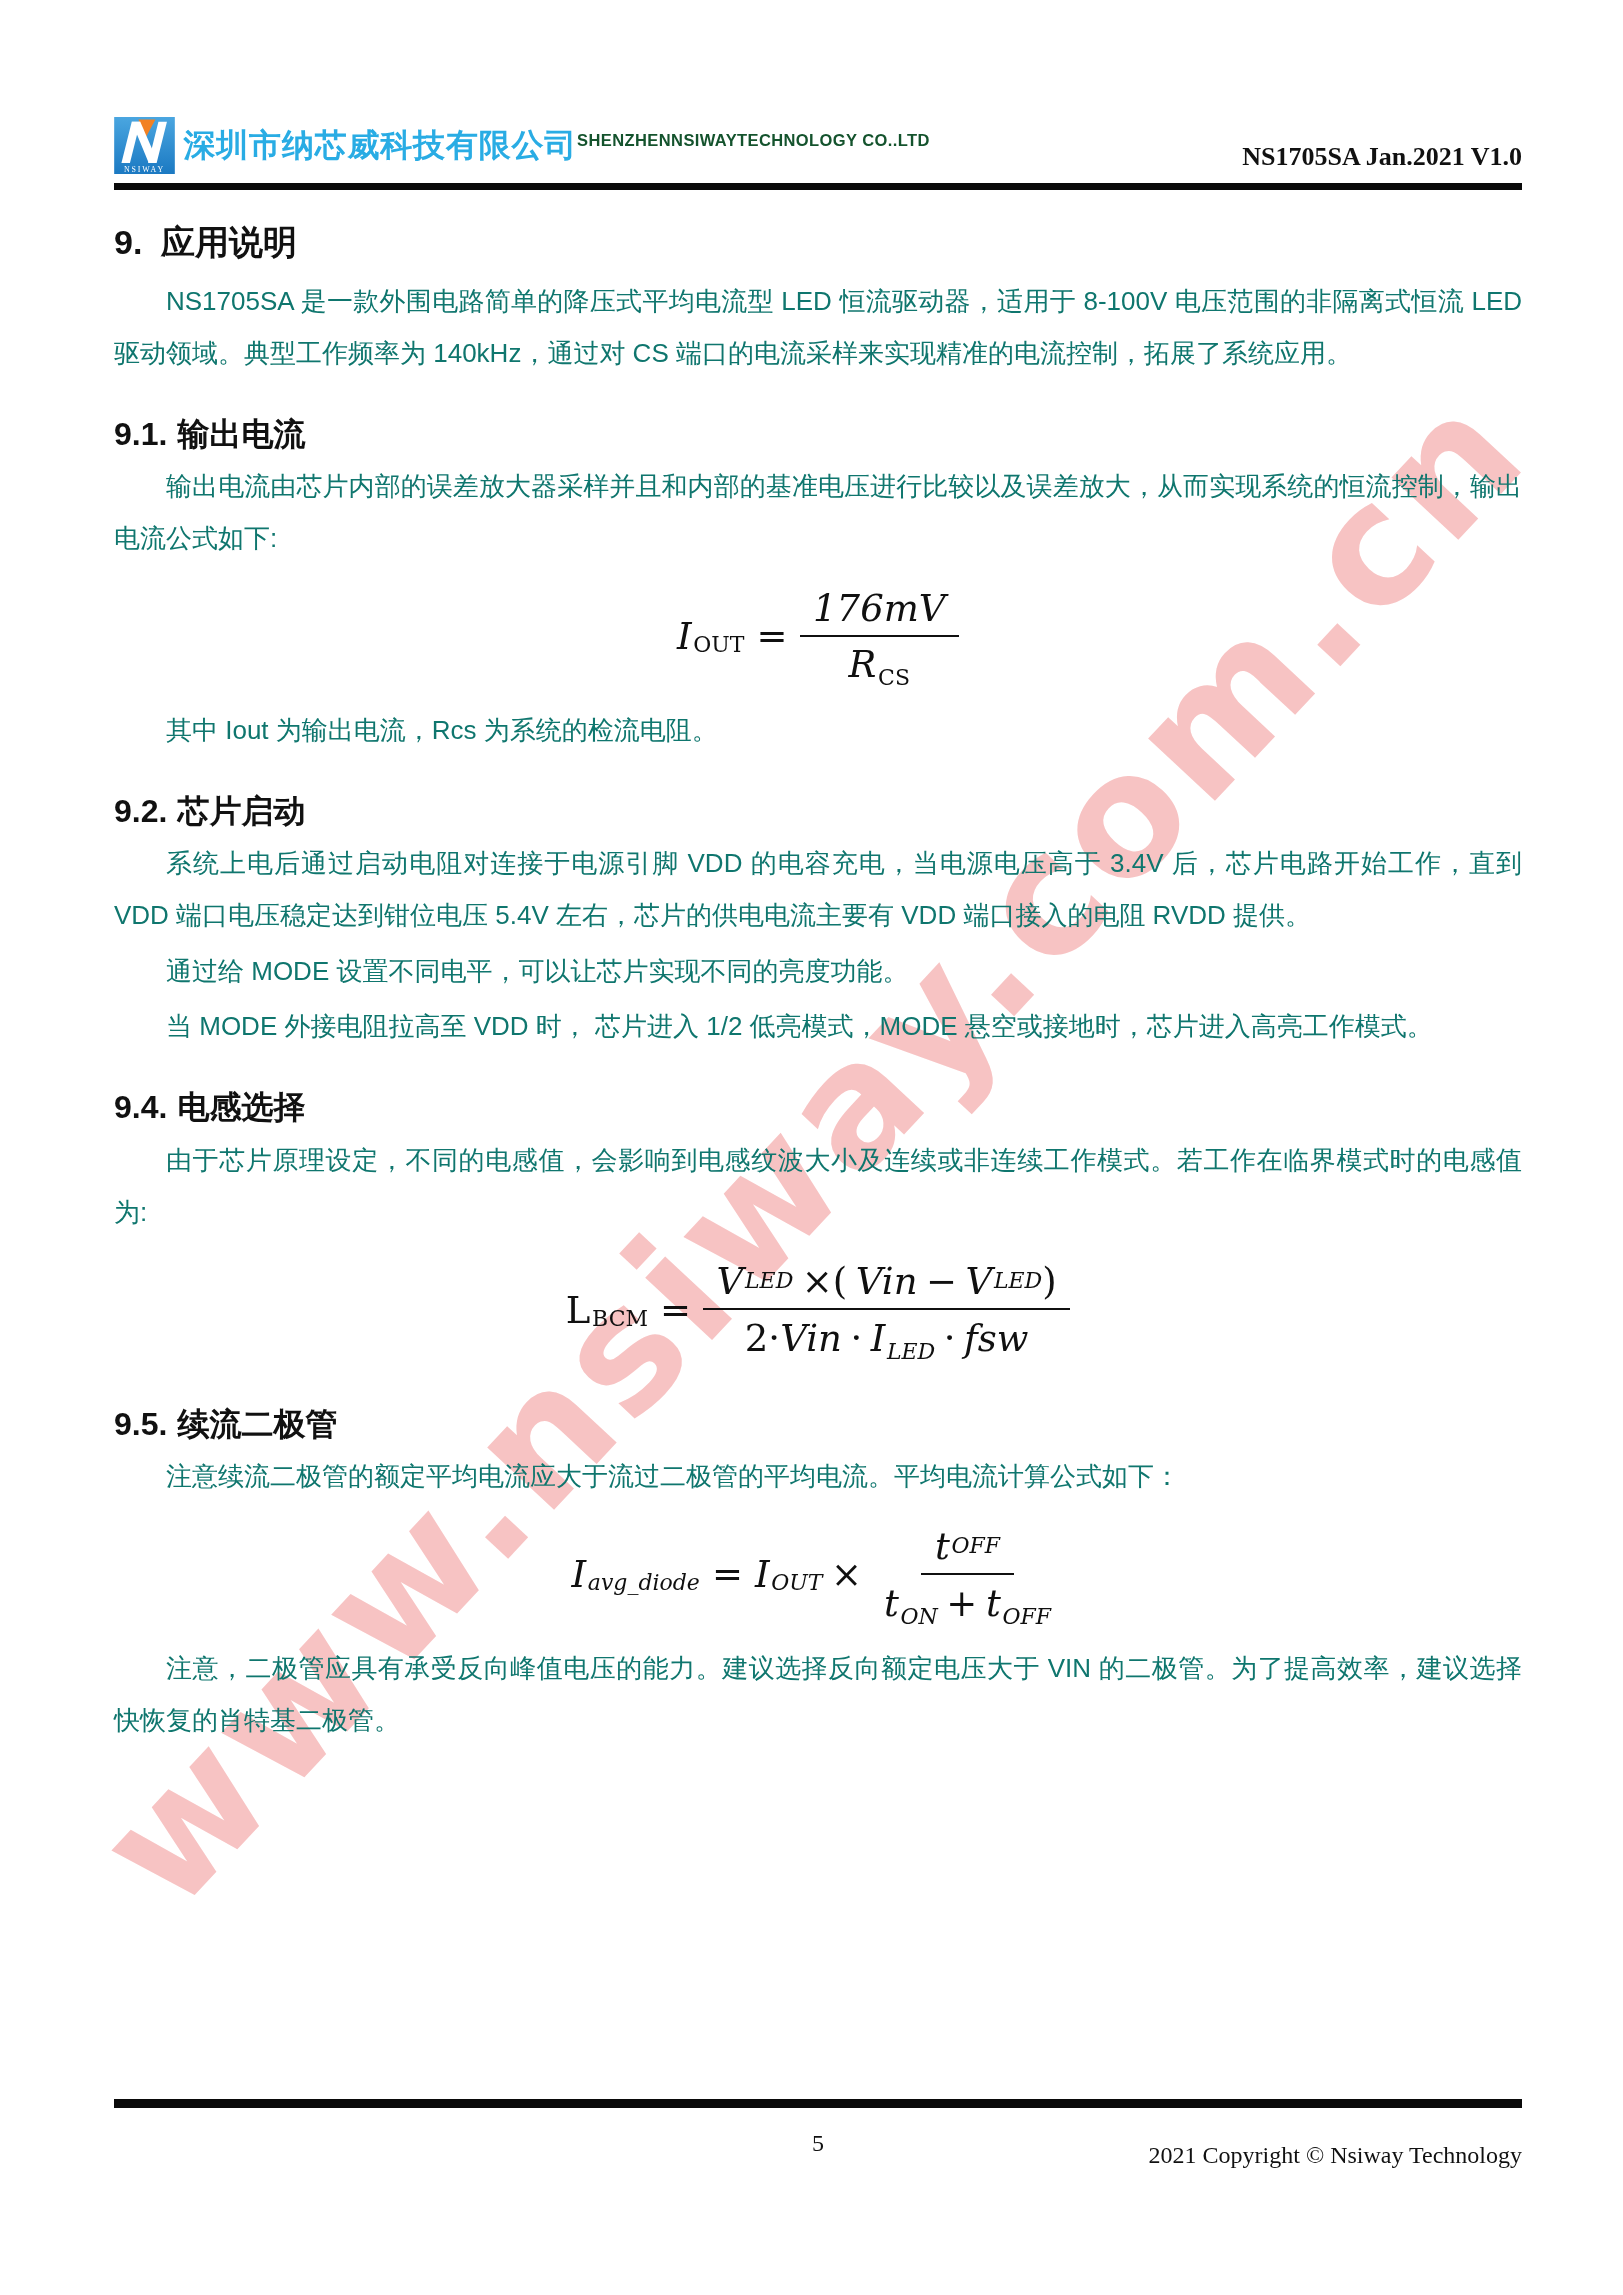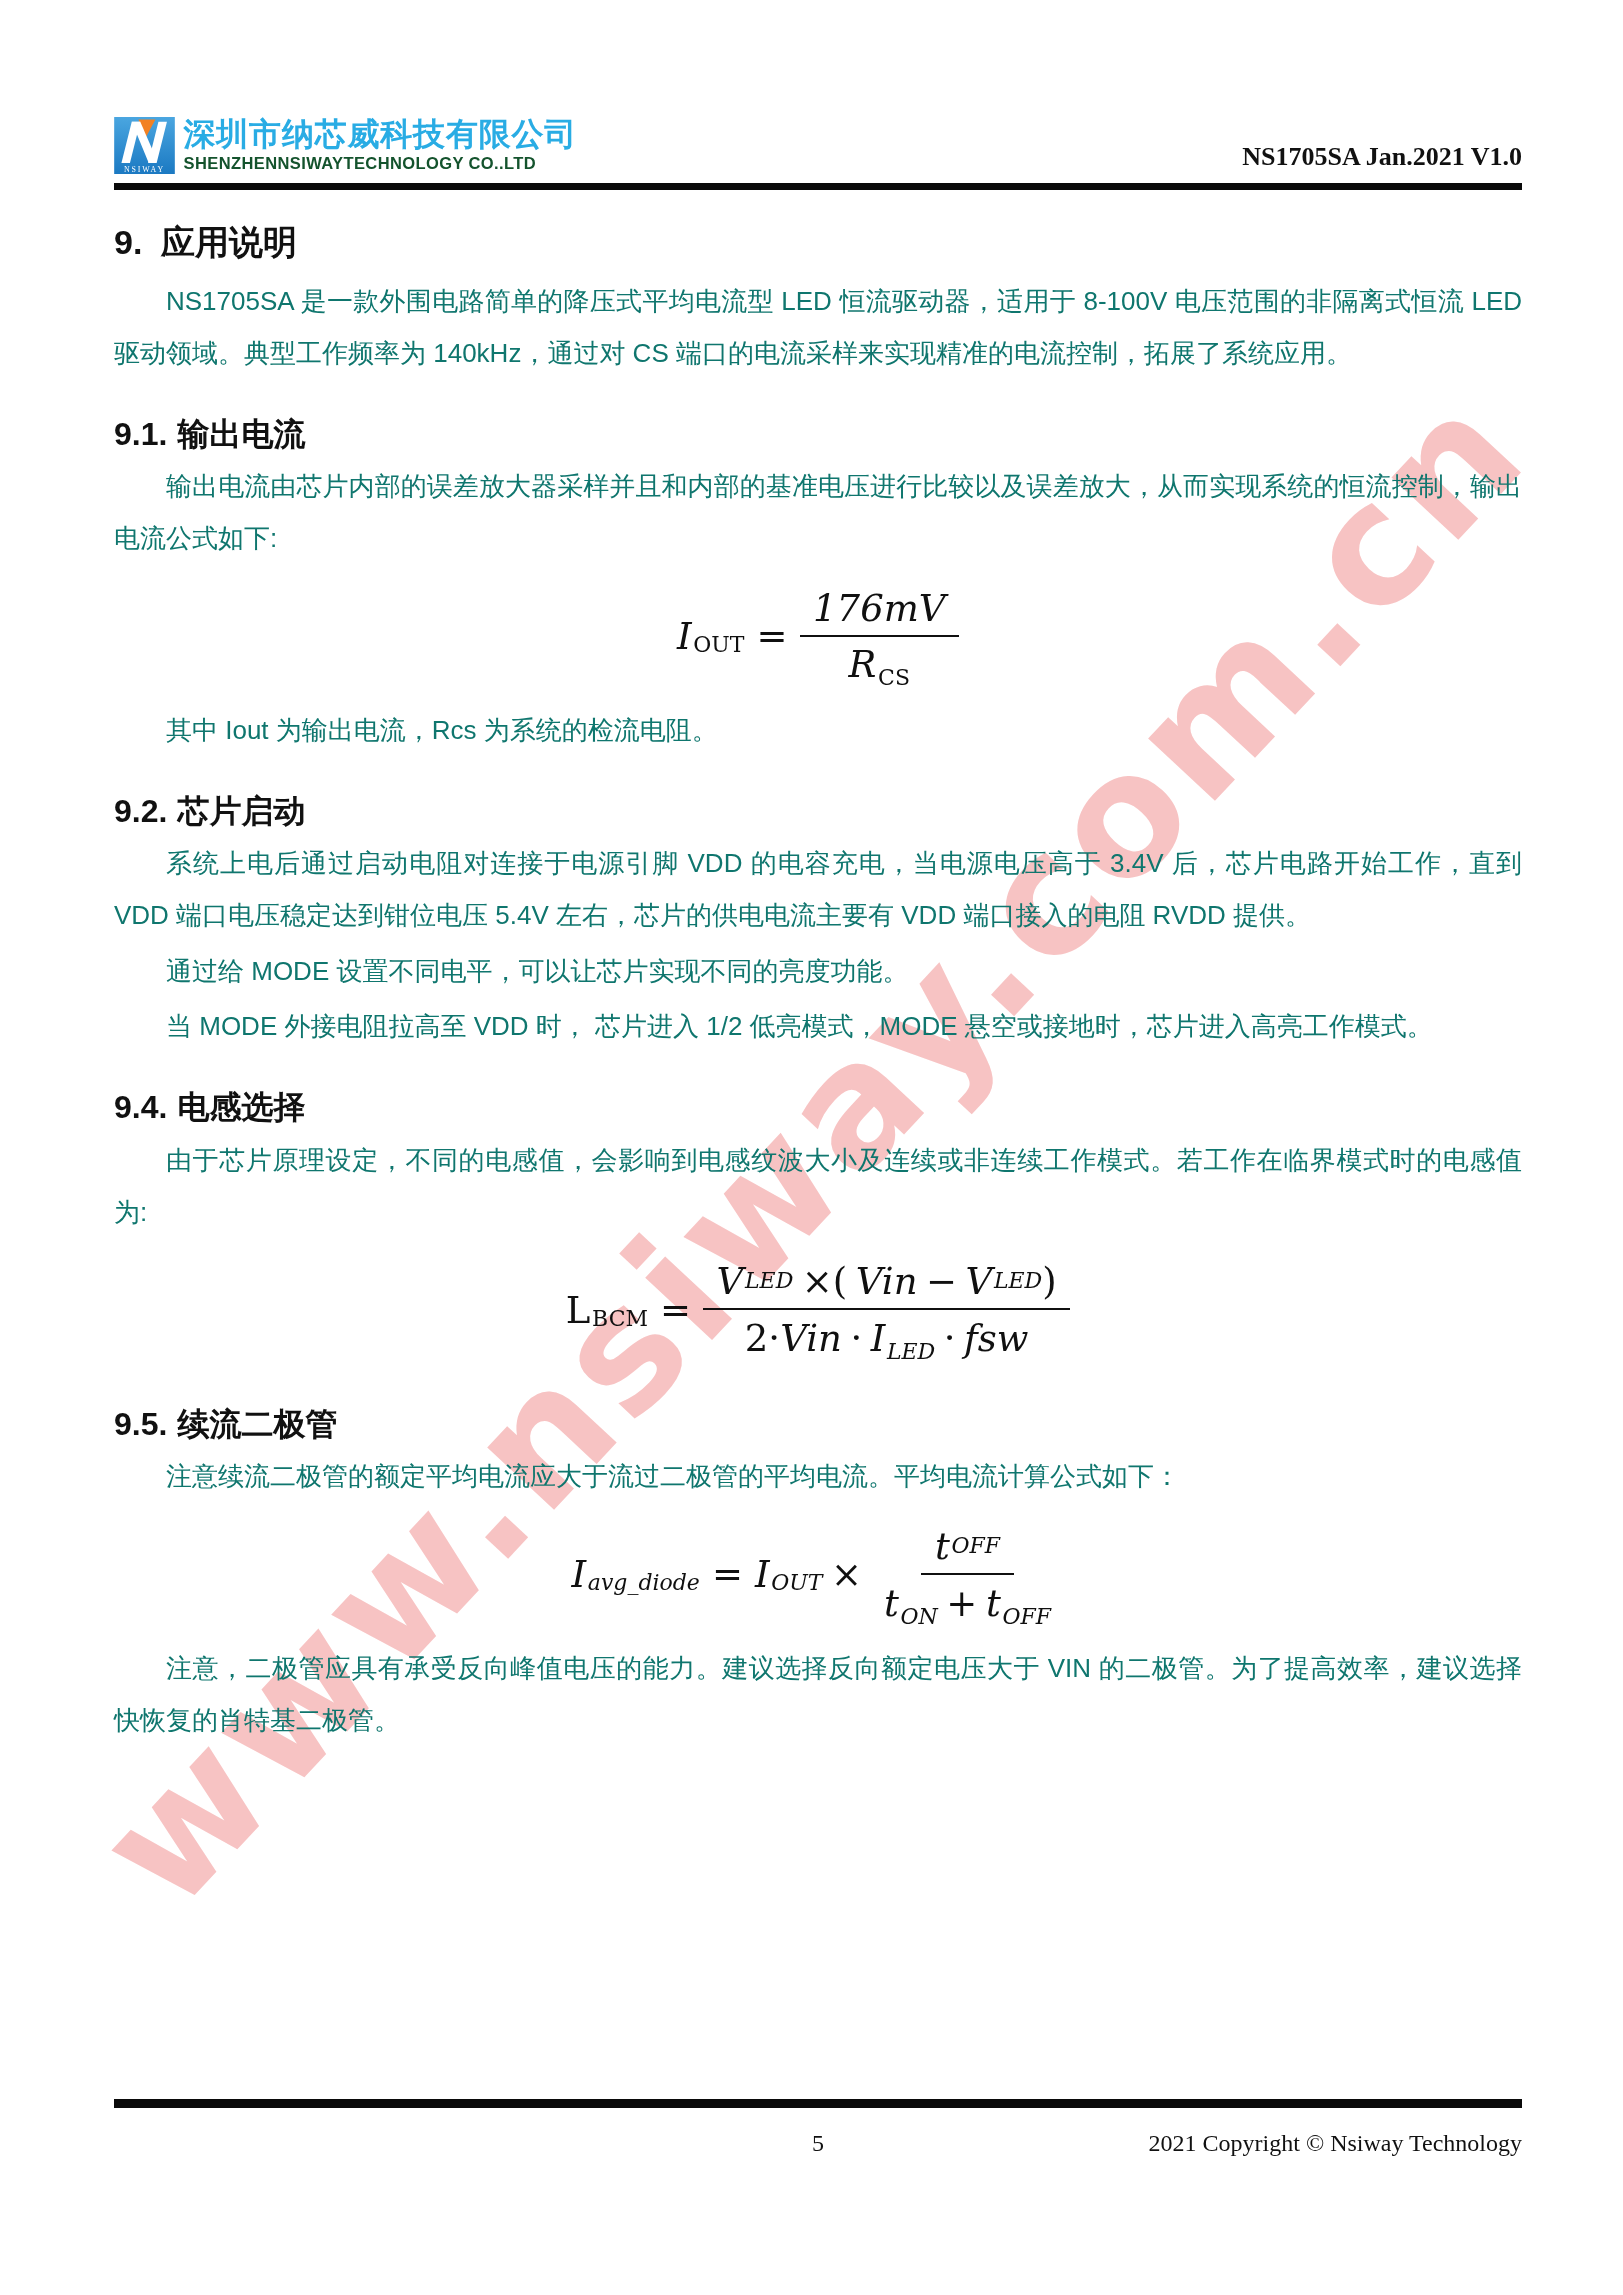--- a/index.html
+++ b/index.html
@@ -17,21 +17,21 @@
     font-weight:bold; font-size:167px; letter-spacing:6.8px;
     color:#f6b9b9; opacity:.85; white-space:nowrap;
     z-index:0; pointer-events:none;
   }
   
   .content { position:relative; z-index:1; padding:0 101px 0 114px; }
   
   .header { display:flex; align-items:flex-end; padding-top:117px; }
   .logo-wrap { display:flex; align-items:center; gap:8.5px; }
   .logo-mark { width:61px; height:57px; display:block; }
-  .brand-stack { display:flex; flex-direction:column; line-height:1.05; }
+  .brand-stack { display:flex; flex-direction:row; line-height:1.05; }
   .company-cn { color:#29ace4; font-weight:bold; font-size:32px; letter-spacing:0.8px; }
   .company-en { color:#14532d; font-weight:bold; font-size:16.5px; letter-spacing:0.4px; margin-top:3.4px; }
   .doc-ref {
     margin-left:auto; font-family:"Liberation Serif", serif;
     font-weight:bold; font-size:26px; padding-bottom:1.7px;
   }
   .head-rule { height:7.6px; background:#0a0a0a; margin-top:8.5px; }
   
   .h1 { font-size:34px; font-weight:bold; margin-top:30px; display:flex; align-items:baseline; }
   .h1 .num { margin-right:18.6px; }
@@ -56,21 +56,21 @@
   .frac { display:inline-flex; flex-direction:column; align-items:center; }
   .frac .fnum { padding:0 13.5px 5px 13.5px; border-bottom:2.5px solid #101010; display:flex; align-items:flex-start; }
   .frac .fden { padding:6.8px 13.5px 0 13.5px; display:flex; align-items:baseline; }
   .inline-sub { font-size:17px; vertical-align:-5px; }
   .after-formula { margin-top:12px; }
   
   .footer { position:absolute; left:114px; right:101px; top:2099px; z-index:1; }
   .foot-rule { height:8.5px; background:#0a0a0a; }
   .foot-row { position:relative; margin-top:22px; font-family:"Liberation Serif", serif; font-size:24px; }
   .page-num { position:absolute; left:0; right:0; text-align:center; }
-  .copyright { position:absolute; right:0; top:0; }
+  .copyright { position:absolute; right:0; top:12px; }
 </style>
 </head>
 <body>
 
 <div class="page">
 
   <div class="watermark">www.nsiway.com.cn</div>
 
   <div class="content">
 

